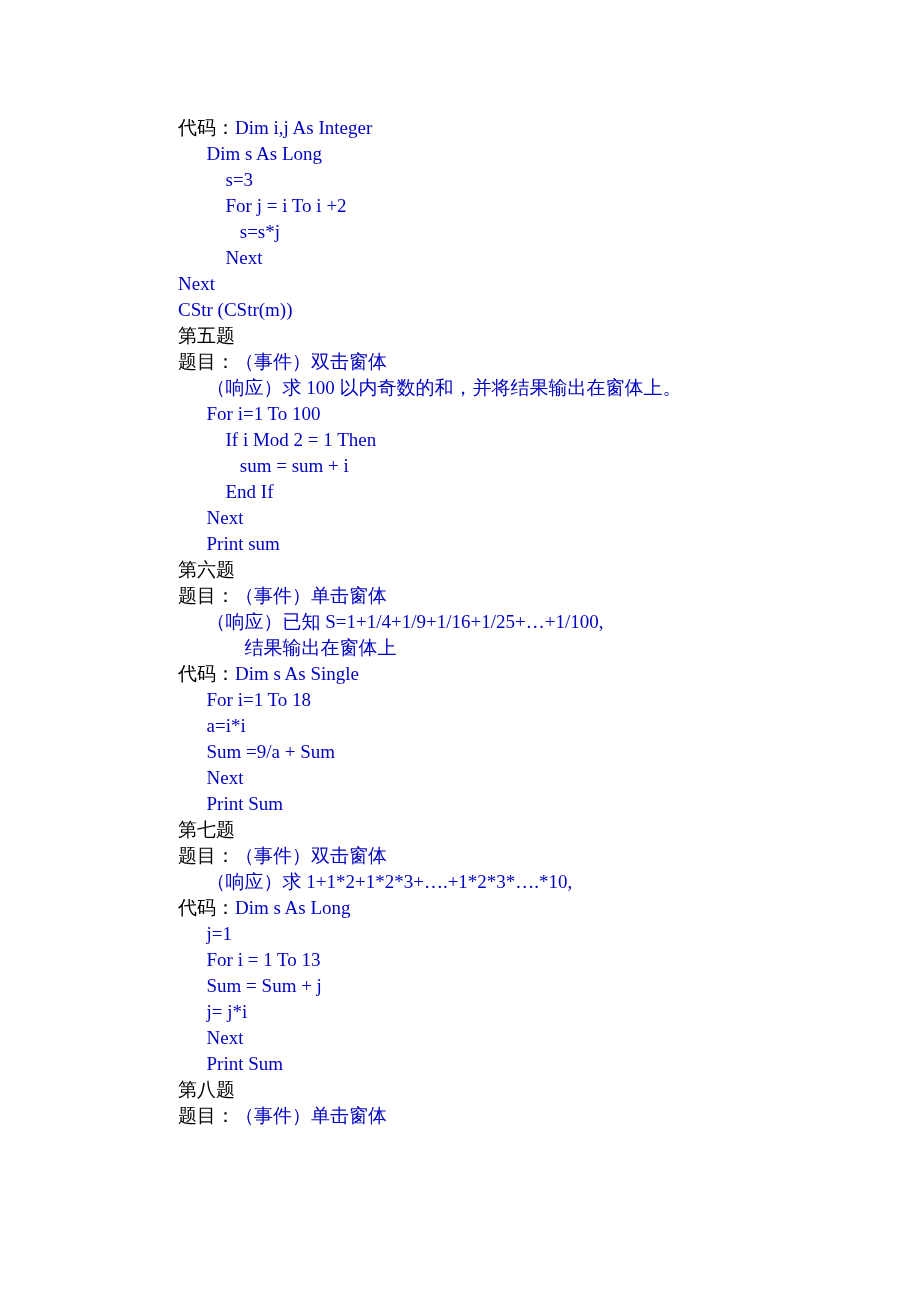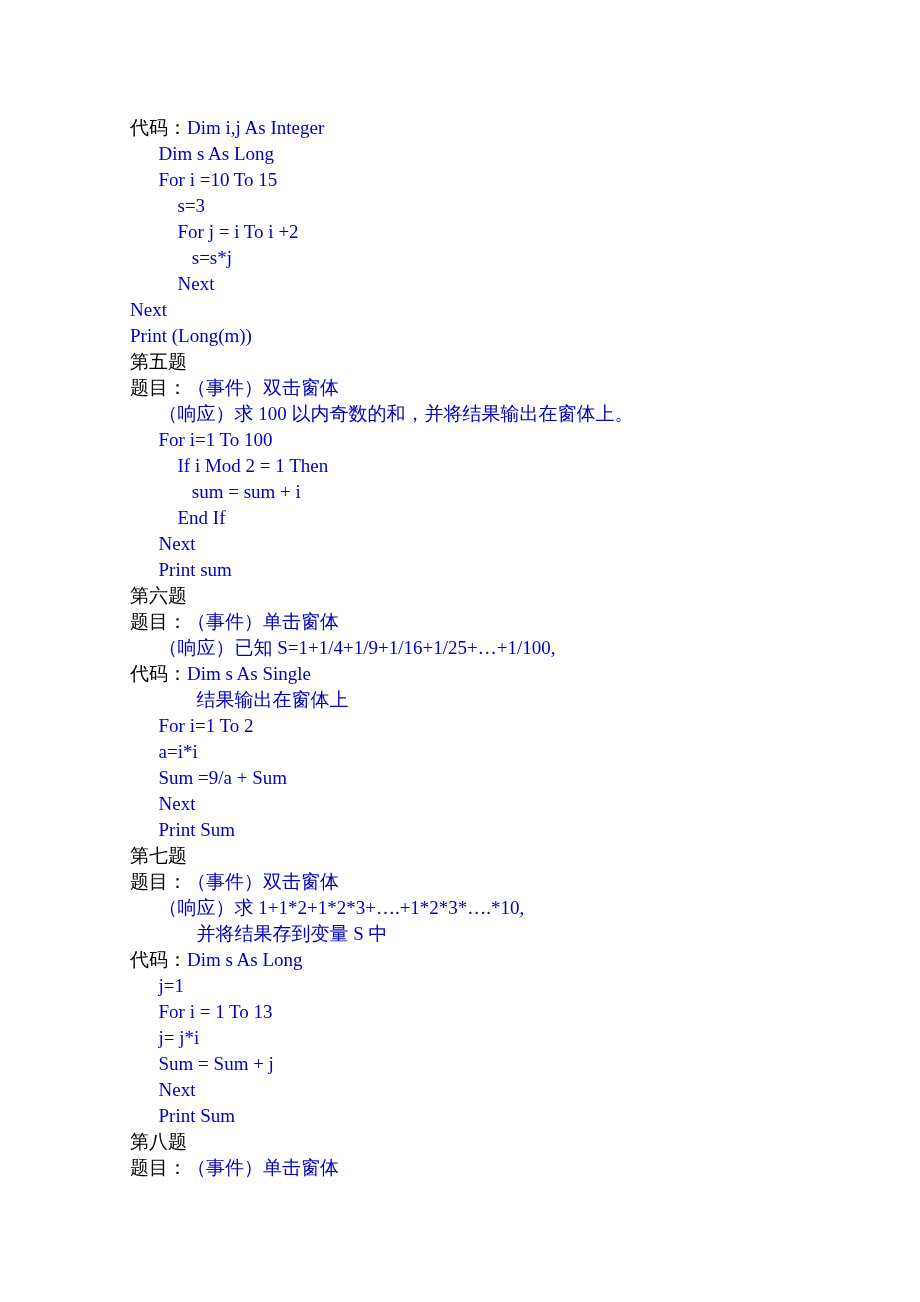--- a/index.html
+++ b/index.html
@@ -11,62 +11,61 @@
     font-family: "SimSun", "NSimSun", serif;
     font-size: 19px;
     line-height: 26px;
   }
   .page {
     padding: 115px 0 0 130px;
     color: #000000;
   }
   .line {
     white-space: pre;
+    margin-left: 48px;
   }
   .blue { color: #0000C0; }
   .black { color: #000000; }
 </style>
 </head>
 <body>
 
 <div class="page" id="page">
     <div class="line"><span class="black">代码：</span><span class="blue">Dim i,j As Integer</span></div>
     <div class="line"><span class="blue">      Dim s As Long</span></div>
-    <div class="line"><span class="blue">      For i =10 To 15</span></div>
     <div class="line"><span class="blue">          s=3</span></div>
     <div class="line"><span class="blue">          For j = i To i +2</span></div>
     <div class="line"><span class="blue">             s=s*j</span></div>
     <div class="line"><span class="blue">          Next</span></div>
     <div class="line"><span class="blue">Next</span></div>
-    <div class="line"><span class="blue">Print (Long(m))</span></div>
+    <div class="line"><span class="blue">CStr (CStr(m))</span></div>
     <div class="line"><span class="black">第五题</span></div>
     <div class="line"><span class="black">题目：</span><span class="blue">（事件）双击窗体</span></div>
     <div class="line"><span class="blue">      （响应）求 100 以内奇数的和，并将结果输出在窗体上。</span></div>
     <div class="line"><span class="blue">      For i=1 To 100</span></div>
     <div class="line"><span class="blue">          If i Mod 2 = 1 Then</span></div>
     <div class="line"><span class="blue">             sum = sum + i</span></div>
     <div class="line"><span class="blue">          End If</span></div>
     <div class="line"><span class="blue">      Next</span></div>
     <div class="line"><span class="blue">      Print sum</span></div>
     <div class="line"><span class="black">第六题</span></div>
     <div class="line"><span class="black">题目：</span><span class="blue">（事件）单击窗体</span></div>
     <div class="line"><span class="blue">      （响应）已知 S=1+1/4+1/9+1/16+1/25+…+1/100,</span></div>
+    <div class="line"><span class="blue">              结果输出在窗体上</span></div>
     <div class="line"><span class="black">代码：</span><span class="blue">Dim s As Single</span></div>
-    <div class="line"><span class="blue">              结果输出在窗体上</span></div>
-    <div class="line"><span class="blue">      For i=1 To 2</span></div>
+    <div class="line"><span class="blue">      For i=1 To 18</span></div>
     <div class="line"><span class="blue">      a=i*i</span></div>
     <div class="line"><span class="blue">      Sum =9/a + Sum</span></div>
     <div class="line"><span class="blue">      Next</span></div>
     <div class="line"><span class="blue">      Print Sum</span></div>
     <div class="line"><span class="black">第七题</span></div>
     <div class="line"><span class="black">题目：</span><span class="blue">（事件）双击窗体</span></div>
     <div class="line"><span class="blue">      （响应）求 1+1*2+1*2*3+….+1*2*3*….*10,</span></div>
-    <div class="line"><span class="blue">              并将结果存到变量 S 中</span></div>
     <div class="line"><span class="black">代码：</span><span class="blue">Dim s As Long</span></div>
     <div class="line"><span class="blue">      j=1</span></div>
     <div class="line"><span class="blue">      For i = 1 To 13</span></div>
+    <div class="line"><span class="blue">      Sum = Sum + j</span></div>
     <div class="line"><span class="blue">      j= j*i</span></div>
-    <div class="line"><span class="blue">      Sum = Sum + j</span></div>
     <div class="line"><span class="blue">      Next</span></div>
     <div class="line"><span class="blue">      Print Sum</span></div>
     <div class="line"><span class="black">第八题</span></div>
     <div class="line"><span class="black">题目：</span><span class="blue">（事件）单击窗体</span></div>
   </div>
 
 </body></html>

